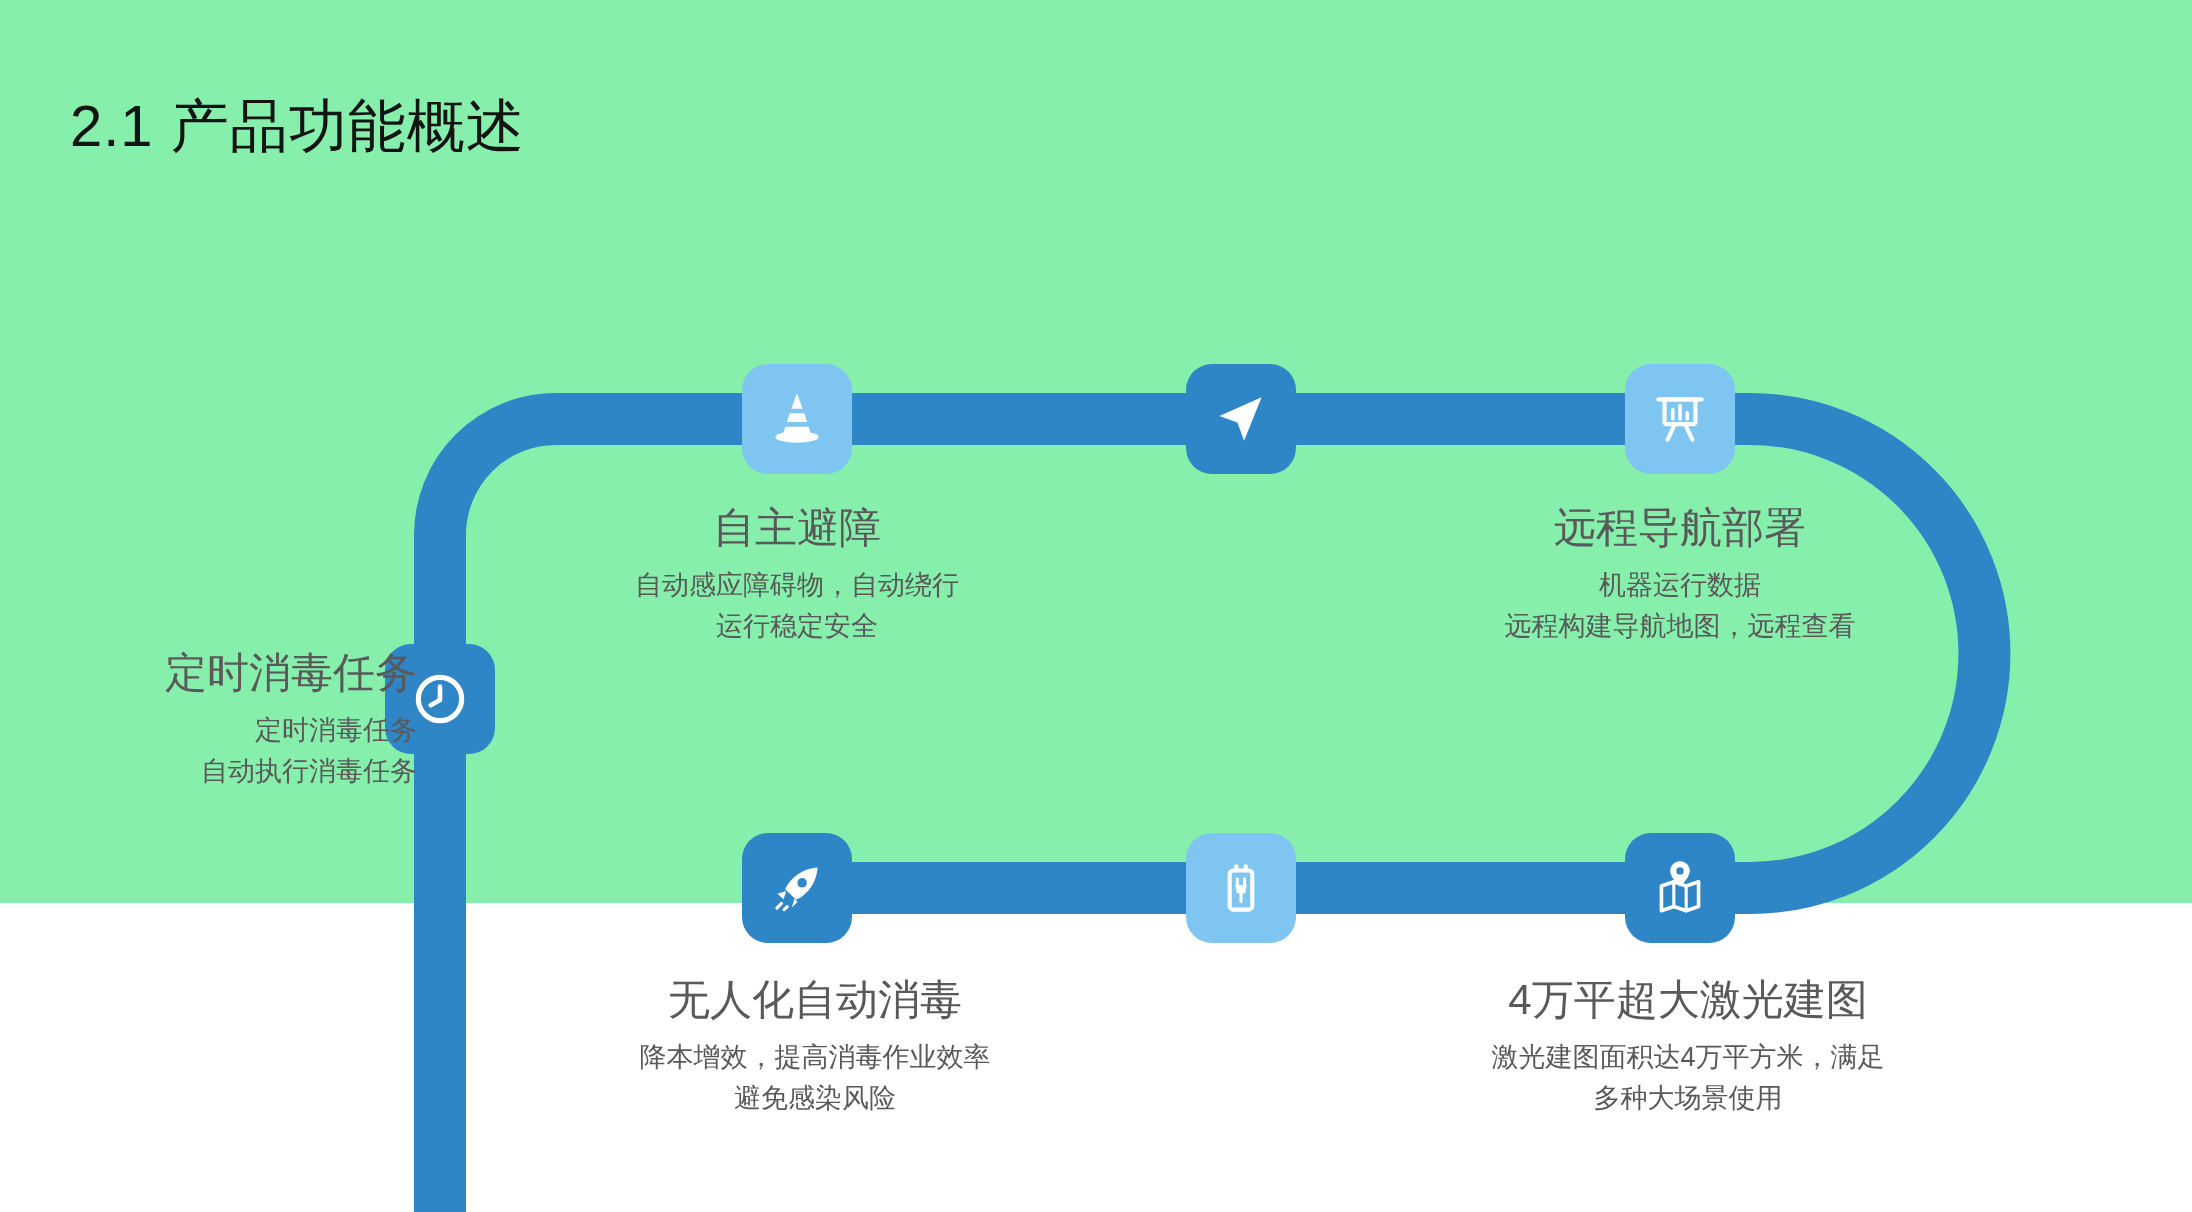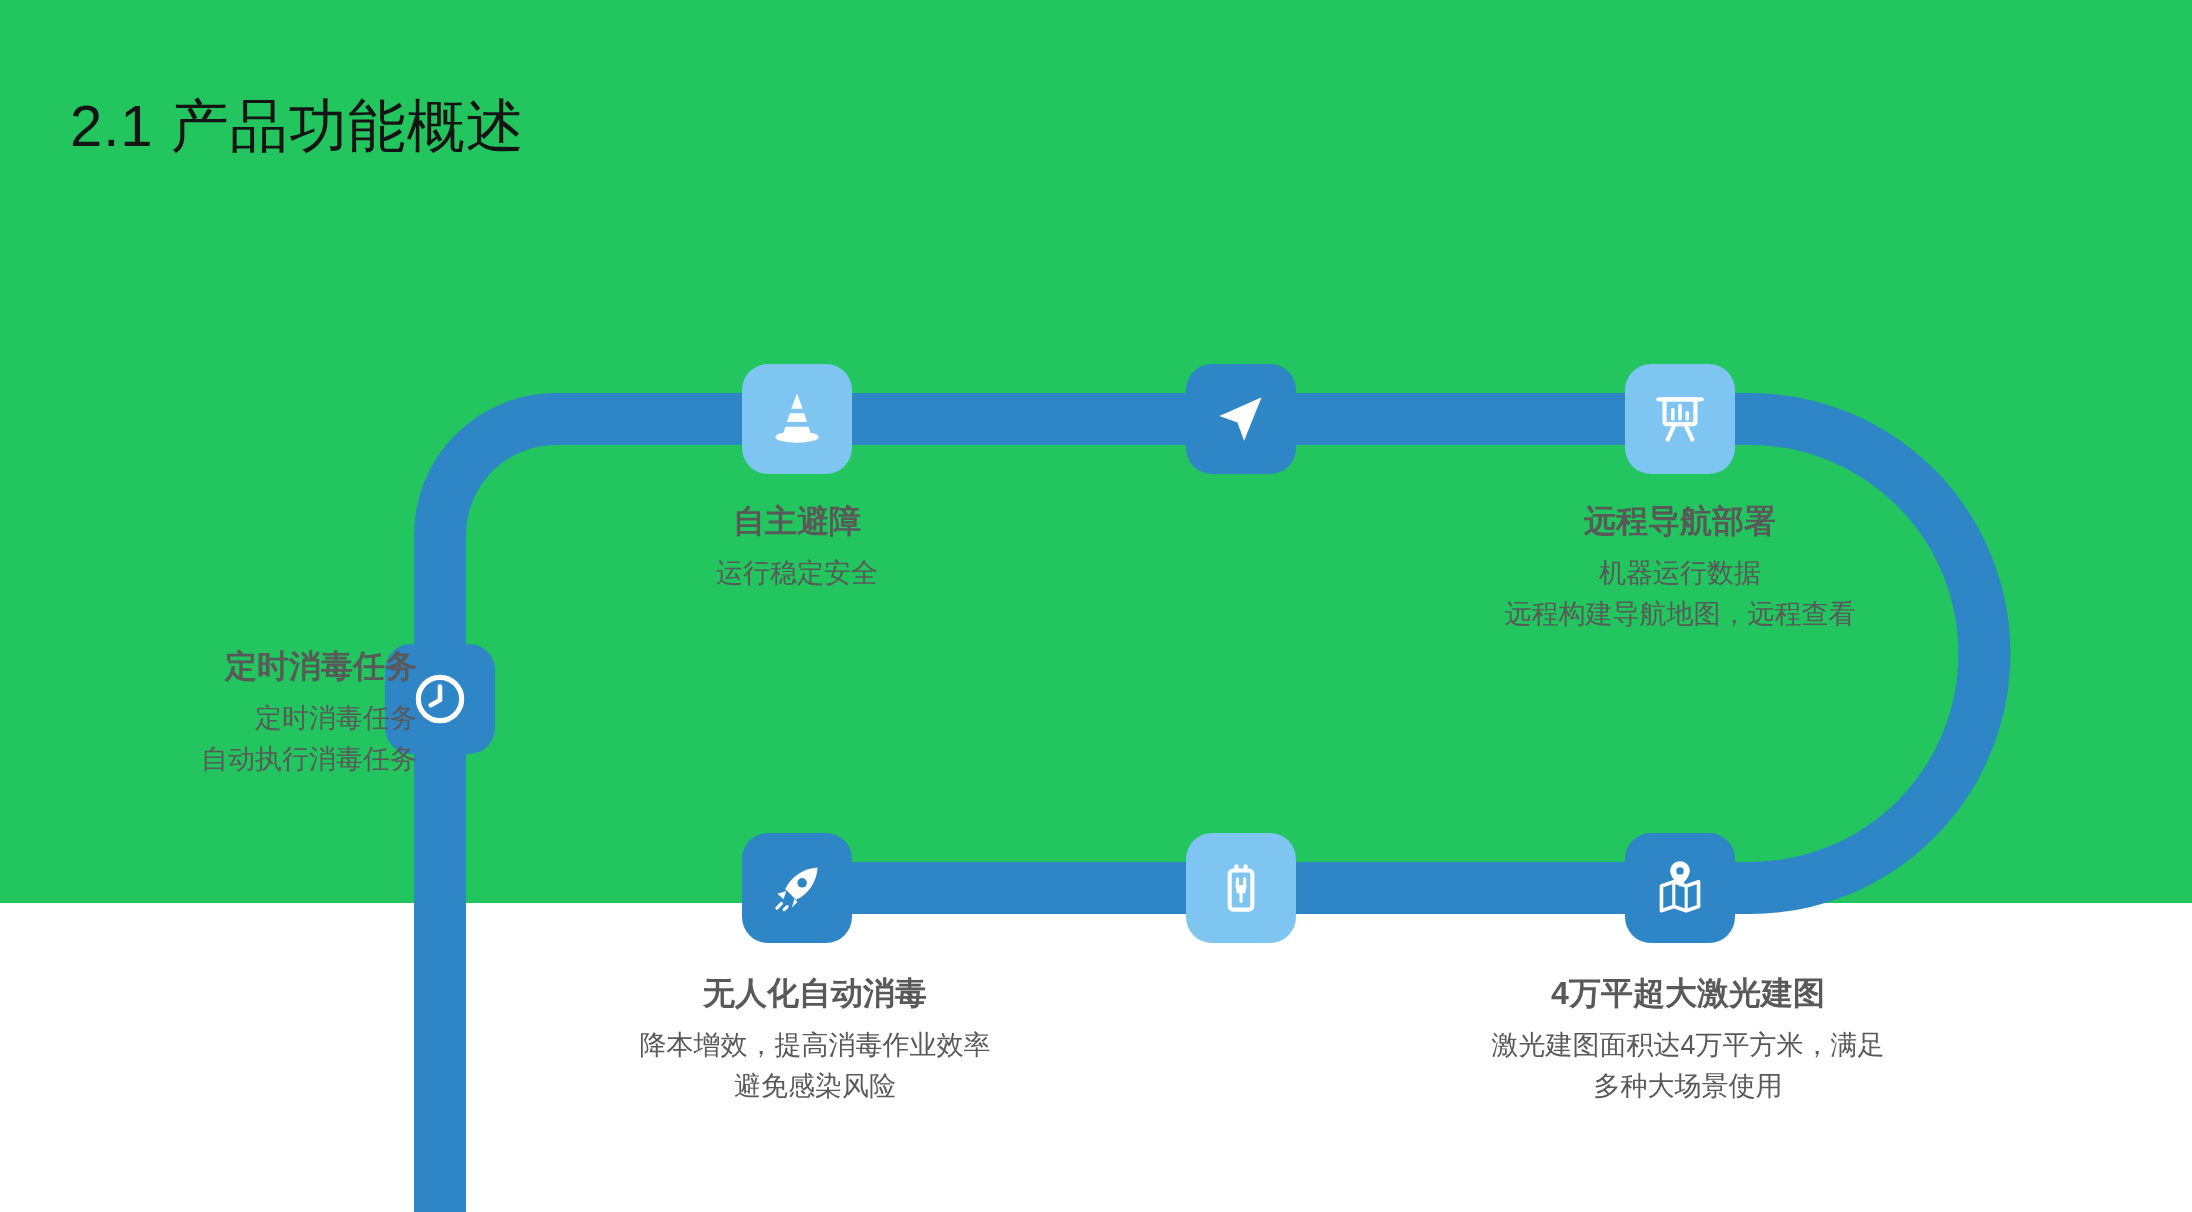--- a/index.html
+++ b/index.html
@@ -1,21 +1,21 @@
 <!DOCTYPE html>
 <html style="--path-blue: #2E86C7; --tile-dark: #2E86C7; --tile-light: #7EC5F2; --feature-title: #595959; --feature-body: #595959; --background: #FFFFFF; --slide-title-color: #141414;"><head>
 <meta charset="utf-8">
 <style>
   html,body{margin:0;padding:0;}
   body{
     width:2192px;height:1212px;background:#ffffff;
     font-family:"Liberation Sans","DejaVu Sans",sans-serif;
     overflow:hidden;
   }
-  .slide{position:relative;width:2192px;height:903px;background:#22c55e;}
+  .slide{position:relative;width:2192px;height:903px;background:#86efac;}
 
   .slide-title{
     position:absolute;left:70px;top:88px;margin:0;
     font-size:58px;font-weight:500;color:#141414;letter-spacing:1px;
   }
 
   .road{position:absolute;left:0;top:0;width:2192px;height:1212px;z-index:0;}
   .road-path{fill:none;stroke:var(--path-blue,#2E86C7);stroke-width:52px;}
 
   .tile{
@@ -29,21 +29,21 @@
   .tile-clock{left:385px;top:644px;}
   .tile-cone{left:742px;top:364px;}
   .tile-arrow{left:1186px;top:364px;}
   .tile-board{left:1625px;top:364px;}
   .tile-rocket{left:742px;top:833px;}
   .tile-battery{left:1186px;top:833px;}
   .tile-map{left:1625px;top:833px;}
 
   .feature{position:absolute;text-align:center;z-index:3;}
   .feature h3{
-    margin:0 0 9px 0;font-size:32px;font-weight:700;
+    margin:0 0 9px 0;font-size:42px;font-weight:400;
     color:var(--feature-title,#595959);
   }
   .feature p{
     margin:0;font-size:27px;line-height:41px;
     color:var(--feature-body,#595959);
   }
 
   .ft-timed{left:37px;top:645px;width:380px;text-align:right;}
   .ft-avoid{left:557px;top:500px;width:480px;}
   .ft-nav{left:1001px;top:500px;width:480px;}
@@ -134,20 +134,21 @@
   </div>
 
   <div class="feature ft-timed">
     <h3>定时消毒任务</h3>
     <p>定时消毒任务</p>
     <p>自动执行消毒任务</p>
   </div>
 
   <div class="feature ft-avoid">
     <h3>自主避障</h3>
+    <p>自动感应障碍物，自动绕行</p>
     <p>运行稳定安全</p>
   </div>
 
 
   <div class="feature ft-remote">
     <h3>远程导航部署</h3>
     <p>机器运行数据</p>
     <p>远程构建导航地图，远程查看</p>
   </div>
 

